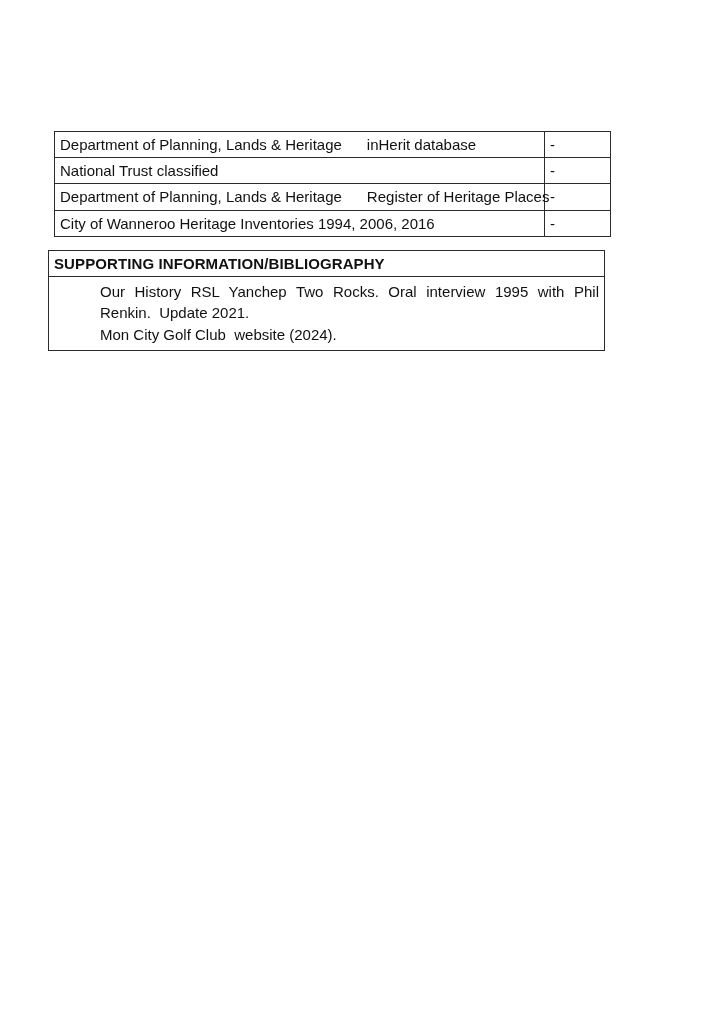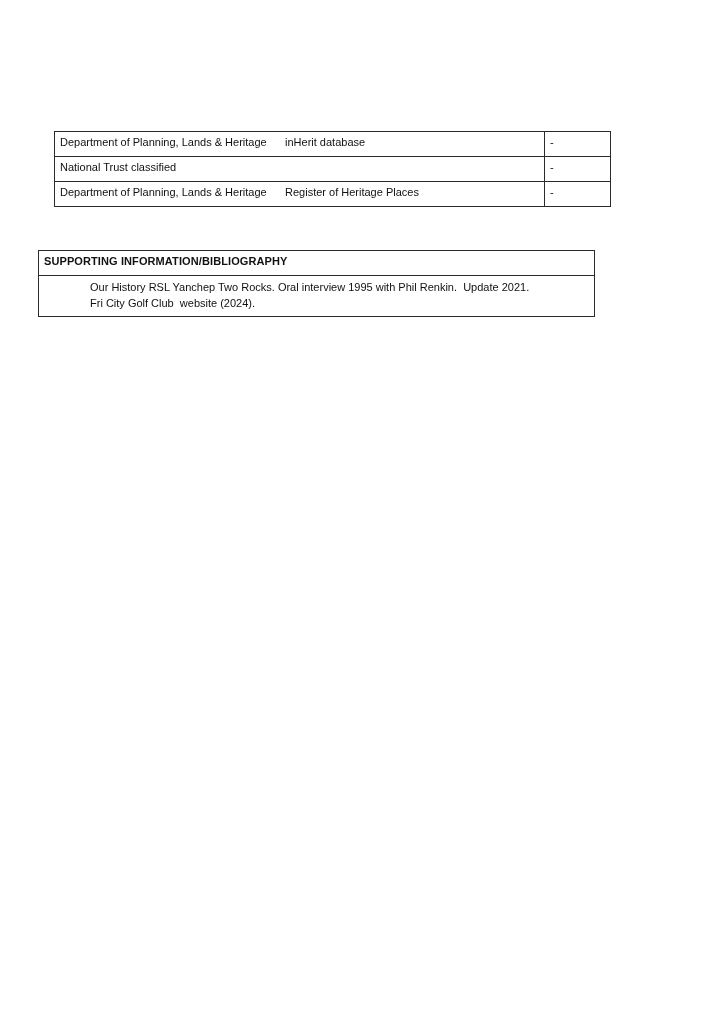--- a/index.html
+++ b/index.html
@@ -21,21 +21,21 @@
     height: 1022px;
     background: #ffffff;
     overflow: hidden;
   }
 
   
   .doc-table {
     position: absolute;
     border-collapse: collapse;
     table-layout: fixed;
-    font-size: 11px;
+    font-size: 15px;
     line-height: 1.28;
     color: #111111;
   }
   .doc-table td,
   .doc-table th {
     border: 1px solid #2b2b2b;
     padding: 3px 5px 3px 5px;
     vertical-align: top;
     text-align: left;
     font-weight: normal;
@@ -61,21 +61,21 @@
   }
   .source-primary {
     display: inline-block;
   }
   .source-secondary {
     display: inline-block;
   }
 
   
   #supporting-information-table {
-    left: 38px;
+    left: 48px;
     top: 250px;
     width: 556px;
   }
   #supporting-information-table .section-heading {
     font-weight: bold;
     height: 18px;
     letter-spacing: 0.1px;
   }
   #supporting-information-table .body-cell {
     padding-top: 4px;
@@ -111,33 +111,37 @@
         <td>-</td>
       </tr>
       <tr>
         <td class="source-cell"><span class="source-primary">National Trust classified</span></td>
         <td>-</td>
       </tr>
       <tr>
         <td class="source-cell"><span class="source-primary">Department of Planning, Lands &amp; Heritage</span><span class="source-gap">      </span><span class="source-secondary">Register of Heritage Places</span></td>
         <td>-</td>
       </tr>
+      <tr>
+        <td class="source-cell"><span class="source-primary">City of Wanneroo Heritage Inventories 1994, 2006, 2016</span></td>
+        <td>-</td>
+      </tr>
     </tbody>
   </table>
 
   <table id="supporting-information-table" class="doc-table">
     <colgroup>
       <col style="width:556px">
     </colgroup>
     <tbody>
       <tr>
         <td class="section-heading">SUPPORTING INFORMATION/BIBLIOGRAPHY</td>
       </tr>
       <tr>
         <td class="body-cell">
           <p class="biblio-entry nowrap-space">Our History RSL Yanchep Two Rocks. Oral interview 1995 with Phil Renkin.  Update 2021.</p>
-          <p class="biblio-entry last nowrap-space">Fri City Golf Club  website (2024).</p>
+          <p class="biblio-entry last nowrap-space">Mon City Golf Club  website (2024).</p>
         </td>
       </tr>
     </tbody>
   </table>
 
 </div>
 
 </body></html>

